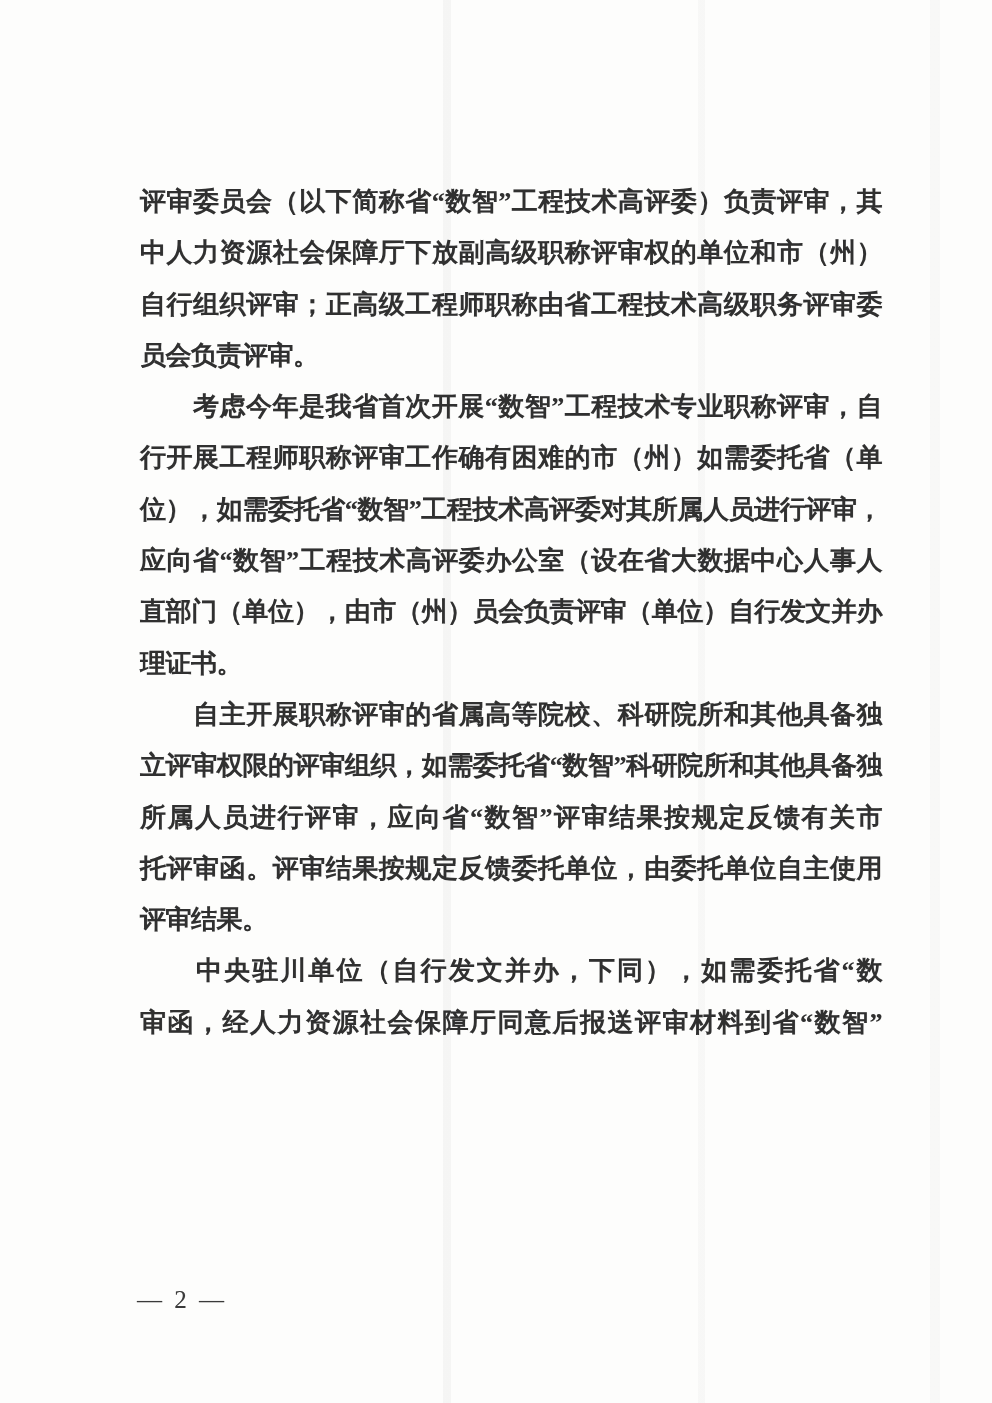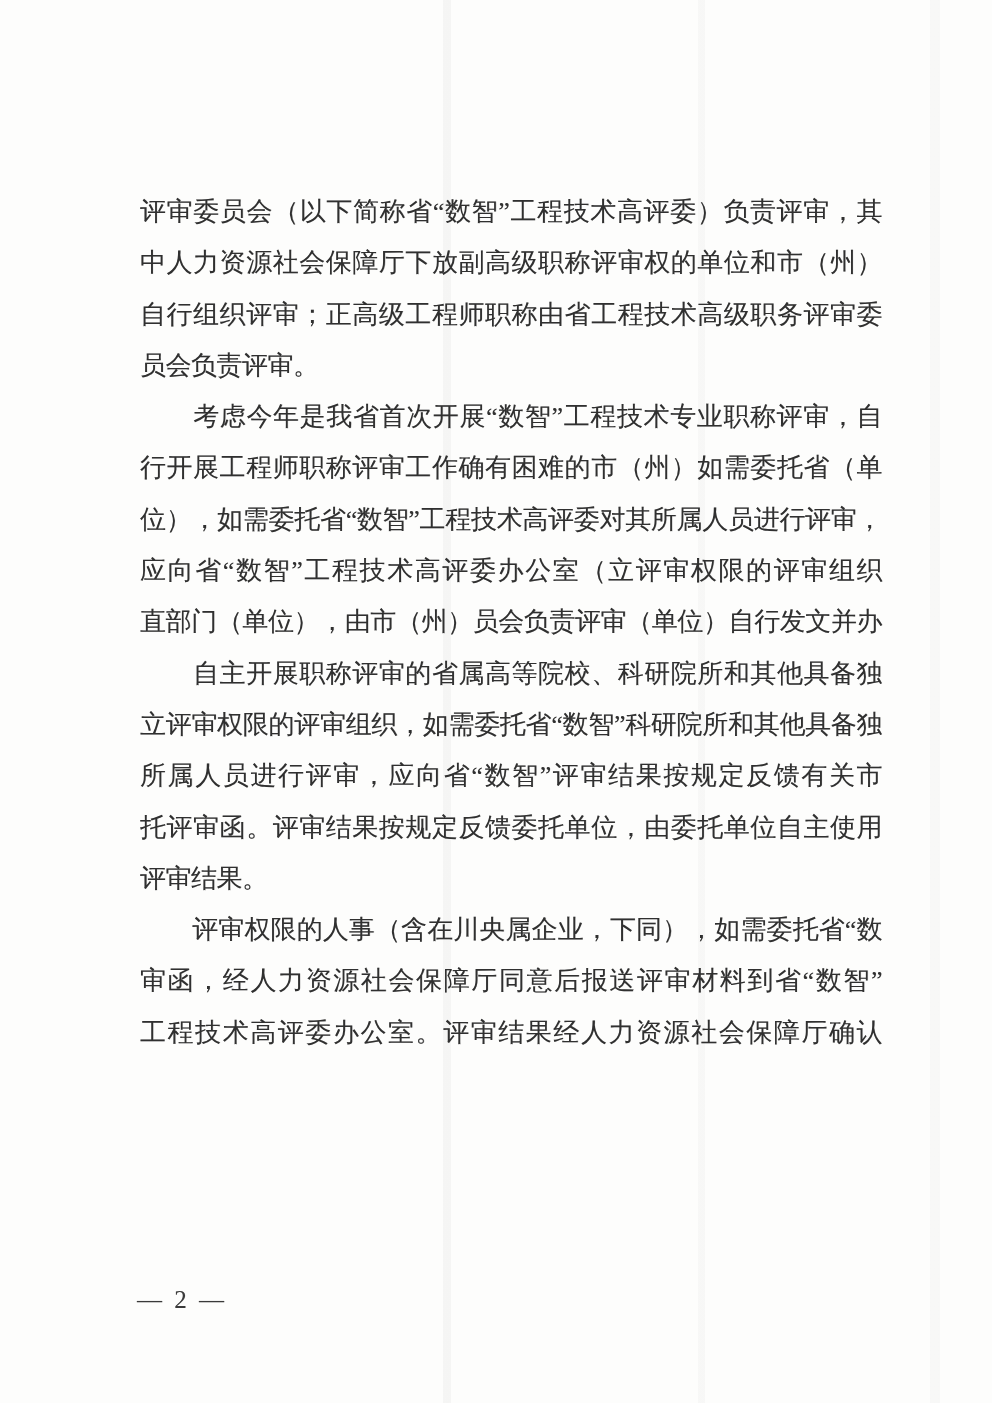--- a/index.html
+++ b/index.html
@@ -21,22 +21,23 @@
         rgba(0,0,0,0) 451px, rgba(0,0,0,0) 698px,
         rgba(110,110,110,0.04) 698px,  rgba(110,110,110,0.04) 705px,
         rgba(0,0,0,0) 705px, rgba(0,0,0,0) 930px,
         rgba(110,110,110,0.035) 930px, rgba(110,110,110,0.035) 940px,
         rgba(0,0,0,0) 940px),
       #fdfdfc;
   }
   .text-block {
     position: absolute;
     left: 140px;
-    top: 186px;
+    top: 176px;
     width: 742px;
+    font-weight: bold;
   }
   .para {
     margin: 0;
     padding: 0;
   }
   .line {
     font-size: 26px;
     line-height: 51.3px;
     height: 51.3px;
     letter-spacing: -0.5px;
@@ -66,30 +67,30 @@
       <div class="para">
         <div class="line">评审委员会（以下简称省“数智”工程技术高评委）负责评审，其</div>
         <div class="line">中人力资源社会保障厅下放副高级职称评审权的单位和市（州）</div>
         <div class="line">自行组织评审；正高级工程师职称由省工程技术高级职务评审委</div>
         <div class="line para-end">员会负责评审。</div>
       </div>
       <div class="para">
         <div class="line">　　考虑今年是我省首次开展“数智”工程技术专业职称评审，自</div>
         <div class="line">行开展工程师职称评审工作确有困难的市（州）如需委托省（单</div>
         <div class="line">位），如需委托省“数智”工程技术高评委对其所属人员进行评审，</div>
-        <div class="line">应向省“数智”工程技术高评委办公室（立评审权限的评审组织</div>
+        <div class="line">应向省“数智”工程技术高评委办公室（设在省大数据中心人事人</div>
         <div class="line">直部门（单位），由市（州）员会负责评审（单位）自行发文并办</div>
+        <div class="line para-end">理证书。</div>
       </div>
       <div class="para">
         <div class="line">　　自主开展职称评审的省属高等院校、科研院所和其他具备独</div>
         <div class="line">立评审权限的评审组织，如需委托省“数智”科研院所和其他具备独</div>
         <div class="line">所属人员进行评审，应向省“数智”评审结果按规定反馈有关市</div>
         <div class="line">托评审函。评审结果按规定反馈委托单位，由委托单位自主使用</div>
         <div class="line para-end">评审结果。</div>
       </div>
       <div class="para">
-        <div class="line">　　评审权限的人事（含在川央属企业，下同），如需委托省“数</div>
+        <div class="line">　　中央驻川单位（自行发文并办，下同），如需委托省“数</div>
         <div class="line">审函，经人力资源社会保障厅同意后报送评审材料到省“数智”</div>
-        <div class="line">工程技术高评委办公室。评审结果经人力资源社会保障厅确认</div>
       </div>
     </div>
   <div class="footer">— 2 —</div>
 </div>
 
 </body></html>

